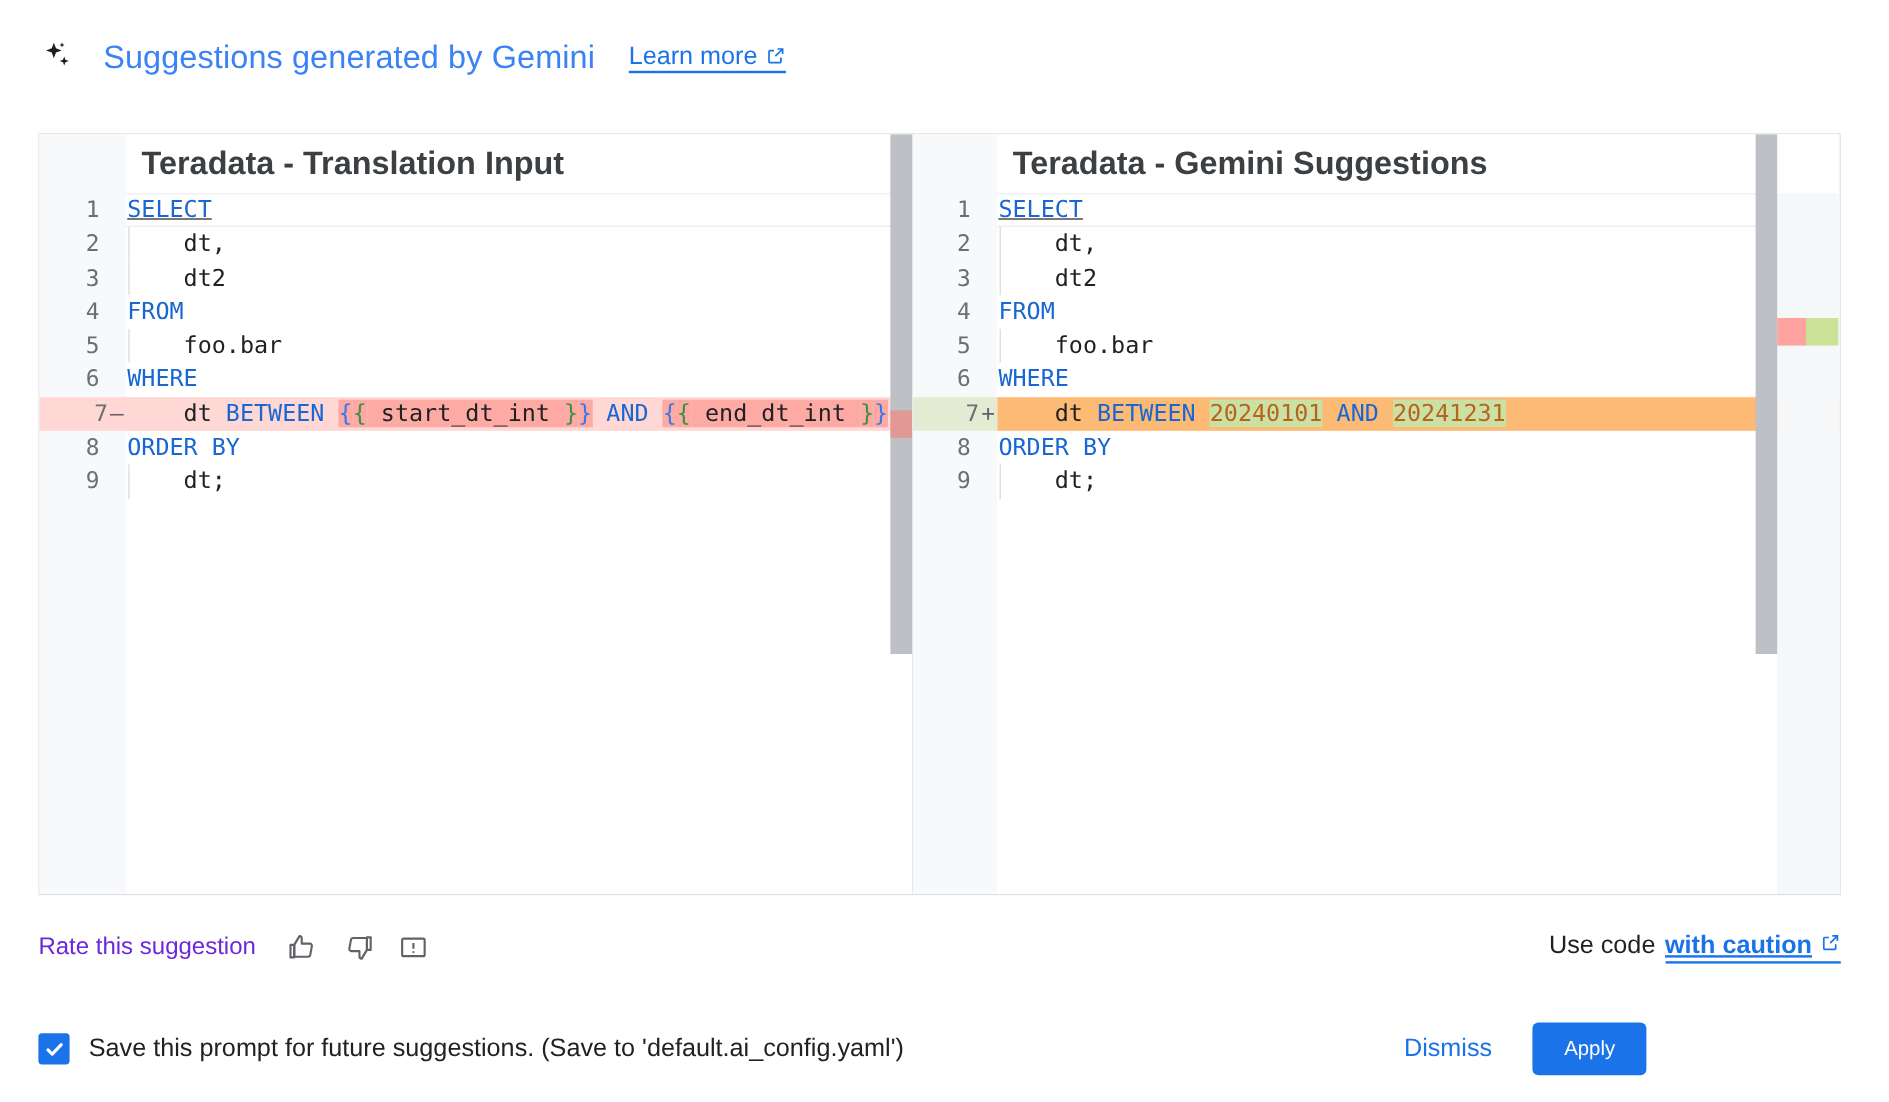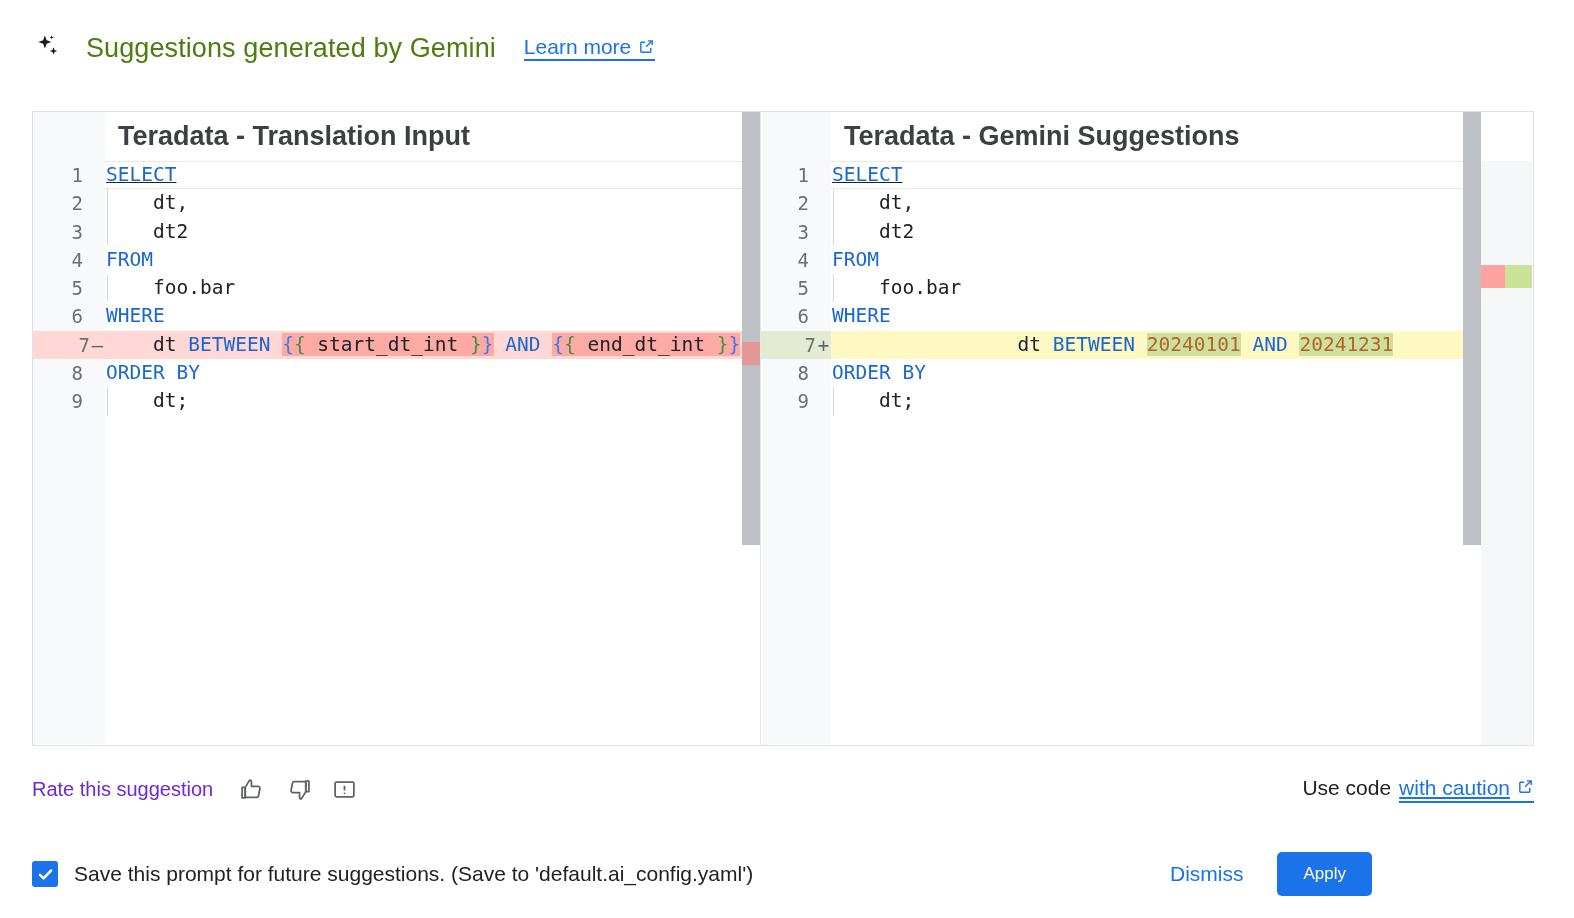--- a/index.html
+++ b/index.html
@@ -29,21 +29,21 @@
     height: 34px;
     flex: 0 0 34px;
     color: #1f1f1f;
     display: flex;
     align-items: center;
     justify-content: center;
   }
   .header-title {
     font-size: 27px;
     margin-left: 22px;
-    color: #4d7c0f;
+    color: #3b82f6;
     letter-spacing: 0.1px;
     white-space: nowrap;
   }
   .learn-more {
     margin-left: 28px;
     display: inline-flex;
     align-items: center;
     gap: 7px;
     color: #1a73e8;
     font-size: 21px;
@@ -149,21 +149,21 @@
     padding-left: 1px;
   }
   .line.active {
     border-top: 1px solid #e8eaed;
     border-bottom: 1px solid #e8eaed;
     height: 28.3px;
     line-height: 26px;
     text-decoration: underline;
   }
   .line.del { background: #ffd7d5; }
-  .line.add { background: #fef9c3; text-align: center; }
+  .line.add { background: #fdba74; }
 
   .line .guide {
     position: absolute;
     left: 2px;
     top: 0;
     bottom: 0;
     width: 1px;
     background: #d6d8da;
   }
 
@@ -264,20 +264,21 @@
   }
   .use-code .caution {
     color: #1a73e8;
     border-bottom: 2px solid #1a73e8;
     margin-left: 8px;
     padding-bottom: 1px;
     cursor: pointer;
     display: inline-flex;
     align-items: center;
     gap: 7px;
+    font-weight: bold;
   }
 
   
   .footer {
     position: absolute;
     left: 32px;
     top: 848px;
     width: 1340px;
     height: 52px;
     display: flex;

